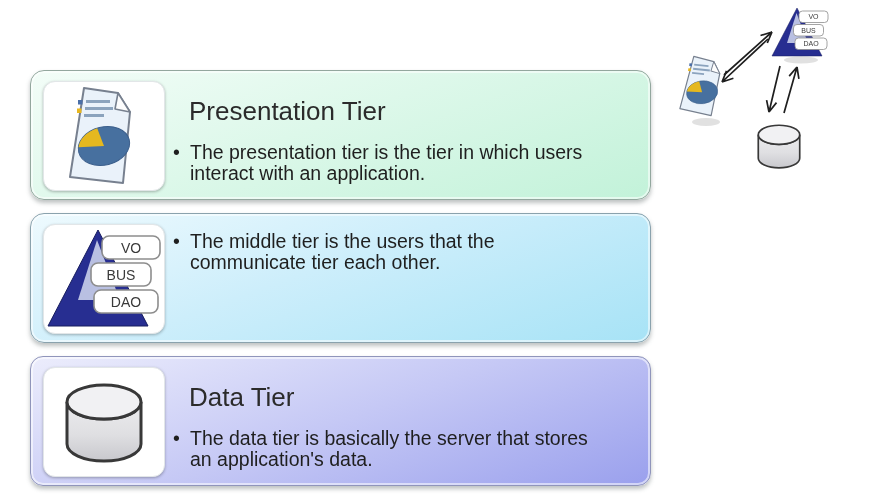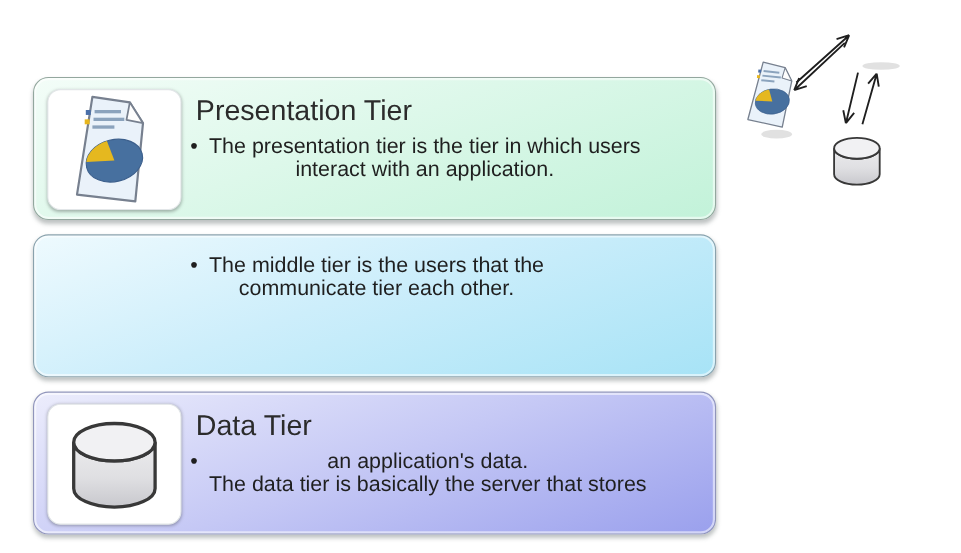--- a/index.html
+++ b/index.html
@@ -7,32 +7,32 @@
     position:relative; width:874px; height:503px; background:#ffffff;
     font-family:"Liberation Sans", sans-serif; overflow:hidden;
   }
   .tier {
     position:absolute; left:30px; width:619px; height:128px;
     border-radius:14px; border:1px solid #93a5a5;
     box-shadow: 0 3px 4px rgba(110,120,120,.45), inset 0 0 0 2px rgba(255,255,255,.55);
   }
   .tier-presentation { top:70px;  background:linear-gradient(160deg,#f3fdf8 0%,#ddf8ea 45%,#c2f2d9 100%); border-color:#93a79e; }
   .tier-middle       { top:213px; background:linear-gradient(160deg,#eefafe 0%,#cdeefb 45%,#a7e3f6 100%); border-color:#8aa2ad; }
-  .tier-data         { top:356px; background:linear-gradient(160deg,#ecedfc 0%,#c5c8f5 50%,#9aa0ed 100%); border-color:#9095bb; }
+  .tier-data         { top:356px; background:linear-gradient(160deg,#ecedfc 0%,#c5c8f5 50%,#9aa0ed 100%); border-color:#9095bb;border-radius:13px; }
   .icon-card {
     position:absolute; left:12px; top:10px; width:120px; height:108px;
     background:#ffffff; border-radius:12px;
     box-shadow:0 1px 3px rgba(0,0,0,.28); border:1px solid #e2e6e8;
   }
   .icon-card svg { display:block; }
   .tier-content { position:absolute; left:142px; top:9px; width:478px; color:#262626; }
-  .tier-title { margin:5px; font-size:26px; font-weight:400; color:#2b2b2b; line-height:30px; letter-spacing:0; }
+  .tier-title { margin:16px; font-size:26px; font-weight:400; color:#2b2b2b; line-height:30px; letter-spacing:0; }
   .bullet-row { display:flex; margin-top:8px; font-size:19.5px; color:#1f1f1f; line-height:21px; }
   .bullet-char { width:17px; flex:0 0 17px; }
-  .bullet-lines div { white-space:nowrap;text-align:center; }
+  .bullet-lines div { white-space:nowrap; }
   .mini-diagram { position:absolute; left:668px; top:2px; }
   .icon-label-text { font-family:"Liberation Sans", sans-serif; font-size:14px; fill:#3a3a3a; }
 </style>
 </head>
 <body>
 
 <div class="slide">
 
   <section class="tier tier-presentation">
     <div class="icon-card">
@@ -58,20 +58,34 @@
         <span class="bullet-char">•</span>
         <div class="bullet-lines">
           <div>The presentation tier is the tier in which users</div>
           <div>interact with an application.</div>
         </div>
       </div>
     </div>
   </section>
 
   <section class="tier tier-middle">
+    <div class="icon-card">
+      <svg width="120" height="106" viewBox="0 0 120 106" style="margin:1px 0 0 0">
+        <g id="layered-triangle">
+          <path d="M54,4 L4,100 L104,100 Z" fill="#272e91" stroke="#161c5e" stroke-width="1"></path>
+          <path d="M53,14 L34,74 L76,74 Z" fill="#d4d9f0" opacity="0.85"></path>
+          <rect x="58" y="10" width="58" height="23" rx="7" fill="#ffffff" stroke="#8d8d8d" stroke-width="1.6"></rect>
+          <rect x="47" y="37" width="60" height="23" rx="7" fill="#ffffff" stroke="#8d8d8d" stroke-width="1.6"></rect>
+          <rect x="50" y="64" width="64" height="23" rx="7" fill="#ffffff" stroke="#8d8d8d" stroke-width="1.6"></rect>
+          <text x="87" y="26.5" text-anchor="middle" class="icon-label-text">VO</text>
+          <text x="77" y="53.5" text-anchor="middle" class="icon-label-text">BUS</text>
+          <text x="82" y="80.5" text-anchor="middle" class="icon-label-text">DAO</text>
+        </g>
+      </svg>
+    </div>
     <div class="tier-content">
       <div class="bullet-row">
         <span class="bullet-char">•</span>
         <div class="bullet-lines">
           <div>The middle tier is the users that the</div>
           <div>communicate tier each other.</div>
         </div>
       </div>
     </div>
   </section>
@@ -90,22 +104,22 @@
           <path d="M13,30 A37,17 0 0 0 87,30 L87,72 A37,17 0 0 1 13,72 Z" fill="url(#cylGrad)" stroke="#383838" stroke-width="3"></path>
           <ellipse cx="50" cy="30" rx="37" ry="17" fill="#f1f1f3" stroke="#383838" stroke-width="3"></ellipse>
         </g>
       </svg>
     </div>
     <div class="tier-content">
       <h2 class="tier-title">Data Tier</h2>
       <div class="bullet-row">
         <span class="bullet-char">•</span>
         <div class="bullet-lines">
+          <div>The data tier is basically the server that stores</div>
           <div>an application's data.</div>
-          <div>The data tier is basically the server that stores</div>
         </div>
       </div>
     </div>
   </section>
 
   <svg class="mini-diagram" width="206" height="192" viewBox="0 0 206 192">
 
     <ellipse cx="38" cy="120" rx="14" ry="4" fill="#c9c9c9" opacity="0.55"></ellipse>
     <ellipse cx="133" cy="58" rx="17" ry="3.5" fill="#c9c9c9" opacity="0.55"></ellipse>
 

